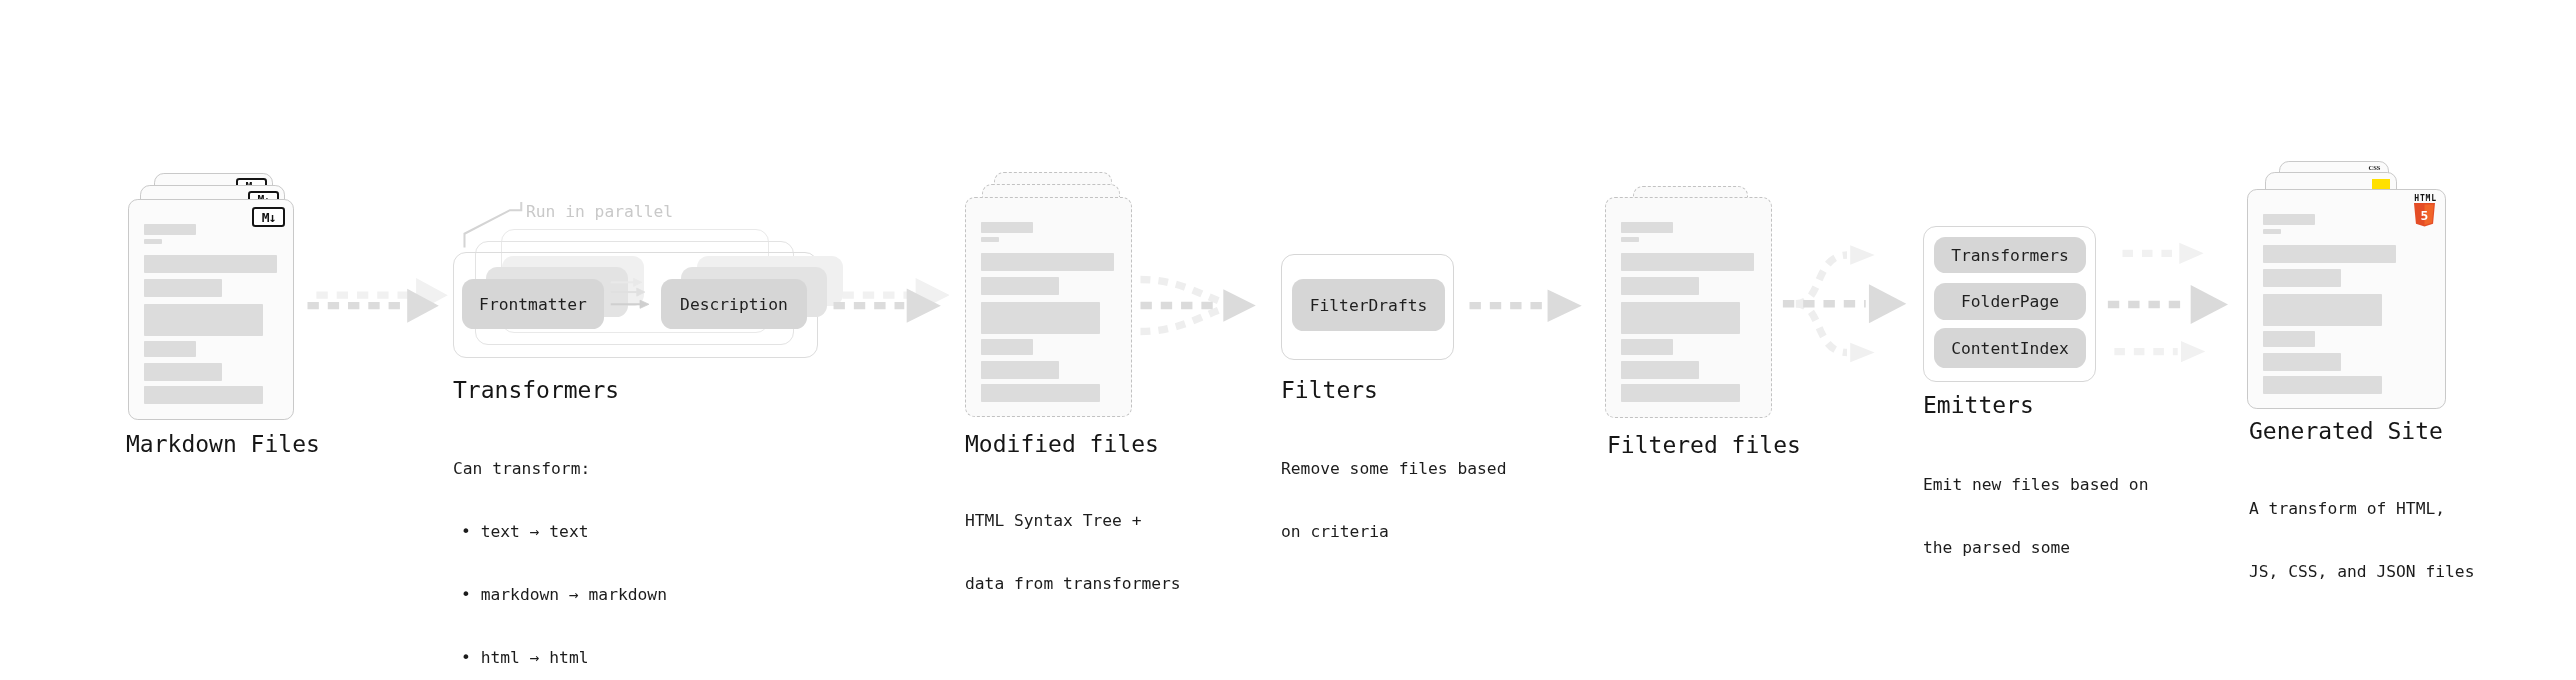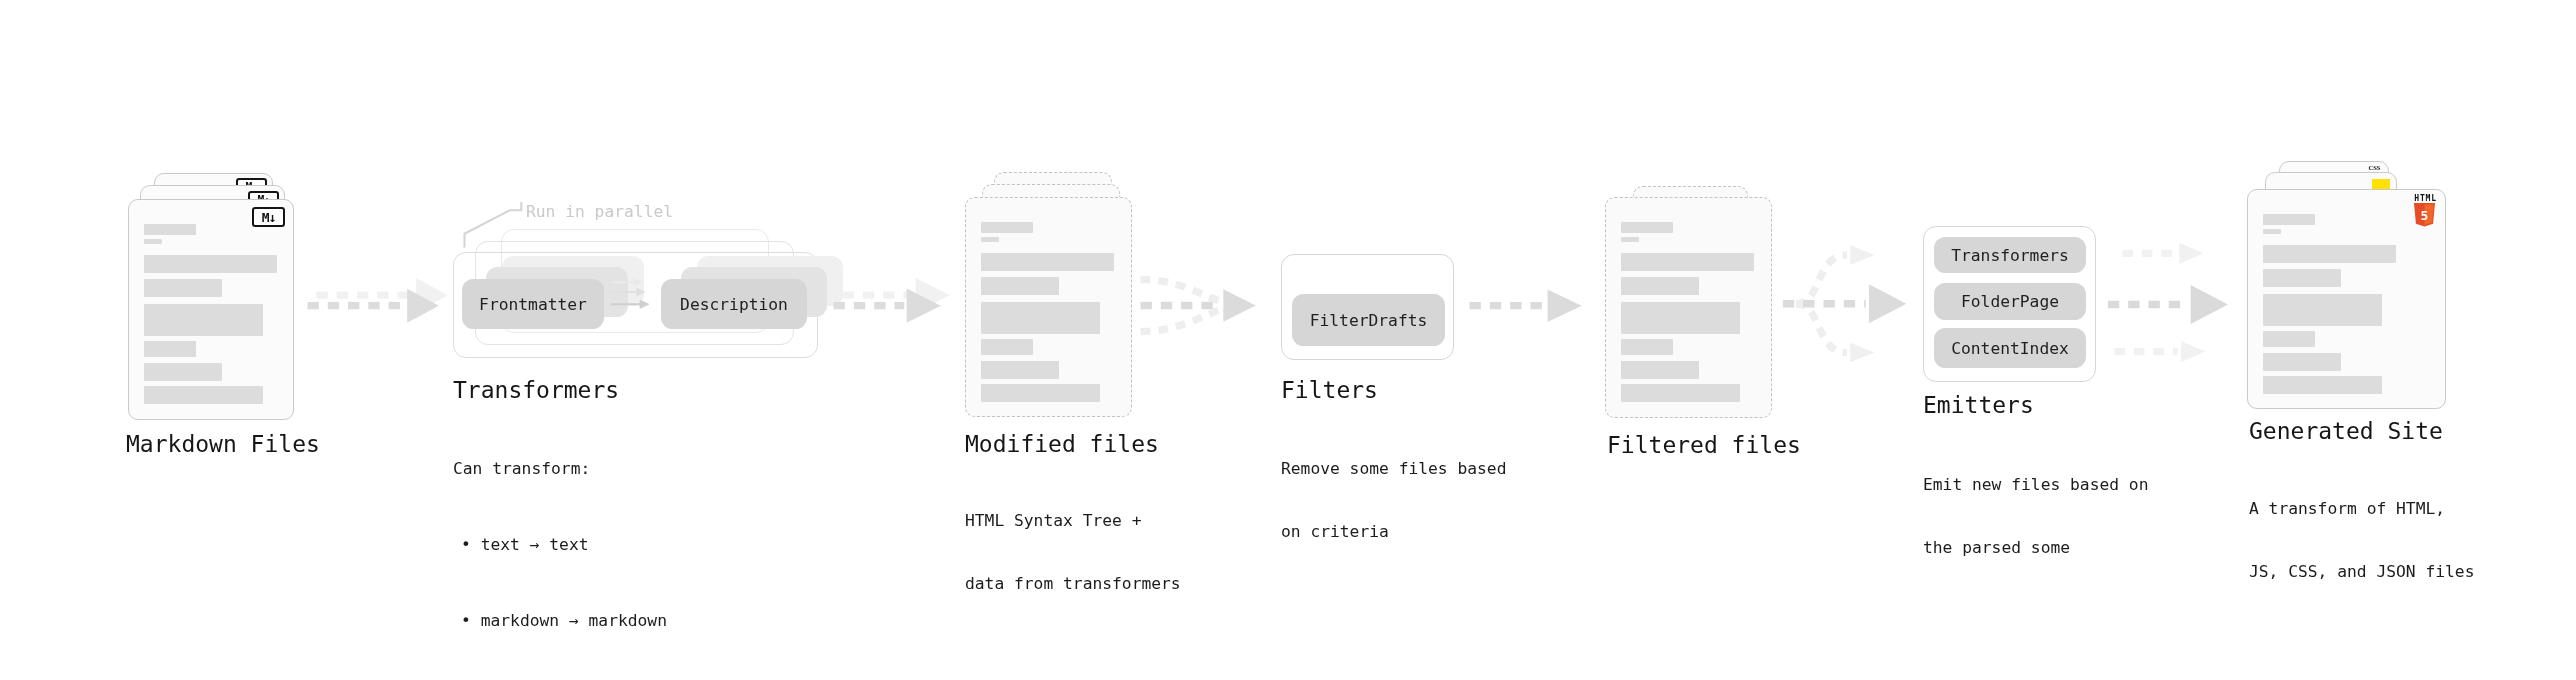--- a/index.html
+++ b/index.html
@@ -27,21 +27,21 @@
   .frame{position:absolute;box-sizing:border-box;border:1.6px solid #d6d6d6;border-radius:13px;background:#ffffff;}
   .frame.ghostframe{background:transparent;}
   
   .pill{position:absolute;background:#d6d6d6;border-radius:11.4px;display:flex;align-items:center;
         justify-content:center;font-size:16.3px;color:#1f1f1f;white-space:pre;}
   .pill.g1{background:#e3e3e3;}
   .pill.g2{background:#f0f0f0;}
   
   .t{position:absolute;color:#161616;font-size:23px;white-space:pre;}
   .c{position:absolute;color:#1c1c1c;font-size:16.3px;line-height:21px;white-space:pre;}
-  .c .ind{padding-left:8.1px;margin-top:13px;}
+  .c .ind{padding-left:8.1px;}
   .callout-text{position:absolute;color:#c9c9c9;font-size:16.3px;white-space:pre;}
   .arrow{position:absolute;}
   
   .css-mini{position:absolute;top:3.3px;right:6.5px;width:14px;text-align:center;}
   .css-mini .lbl{font-size:6.5px;font-weight:bold;color:#111;line-height:6.5px;letter-spacing:0;font-family:Liberation Serif, serif;}
   .css-mini .bar{height:3.3px;background:#2760e5;margin-top:0.8px;border-radius:0.8px;}
   .js-mini{position:absolute;top:5.7px;right:6.5px;width:18px;height:16.3px;background:#ffe000;}
   .html5{position:absolute;top:4.1px;right:9.8px;width:21px;text-align:center;}
   .html5 .lbl{font-size:8.1px;font-weight:bold;color:#111;line-height:9px;letter-spacing:0.8px;}
 </style>
@@ -155,21 +155,21 @@
 
   <svg class="arrow" style="left:1134px;top:268px" width="138" height="75" viewBox="0 0 170 92">
     <path d="M8,14 C55,14 82,33 112,43" fill="none" stroke="#eeeeee" stroke-width="9" stroke-dasharray="12 10"></path>
     <path d="M8,78 C55,78 82,59 112,49" fill="none" stroke="#eeeeee" stroke-width="9" stroke-dasharray="12 10"></path>
     <line x1="8" y1="46" x2="106" y2="46" stroke="#dbdbdb" stroke-width="9" stroke-dasharray="14 11"></line>
     <polygon points="110,26 110,66 150,46" fill="#dbdbdb"></polygon>
   </svg>
 
   <section>
     <div class="frame" style="left:1281px;top:254px;width:173px;height:106px"></div>
-    <div class="pill" style="left:1292px;top:294px;width:153px;height:52px">FilterDrafts</div>
+    <div class="pill" style="left:1292px;top:279px;width:153px;height:52px">FilterDrafts</div>
     <div class="t" style="left:1281px;top:377px">Filters</div>
     <div class="c" style="left:1281px;top:416px">
       <div>Remove some files based</div>
       <div>on criteria</div>
     </div>
   </section>
 
   <svg class="arrow" style="left:1463px;top:269px" width="126" height="75" viewBox="0 0 155 92">
     <line x1="8" y1="45" x2="100" y2="45" stroke="#dbdbdb" stroke-width="9" stroke-dasharray="14 11"></line>
     <polygon points="104,25 104,65 146,45" fill="#dbdbdb"></polygon>

